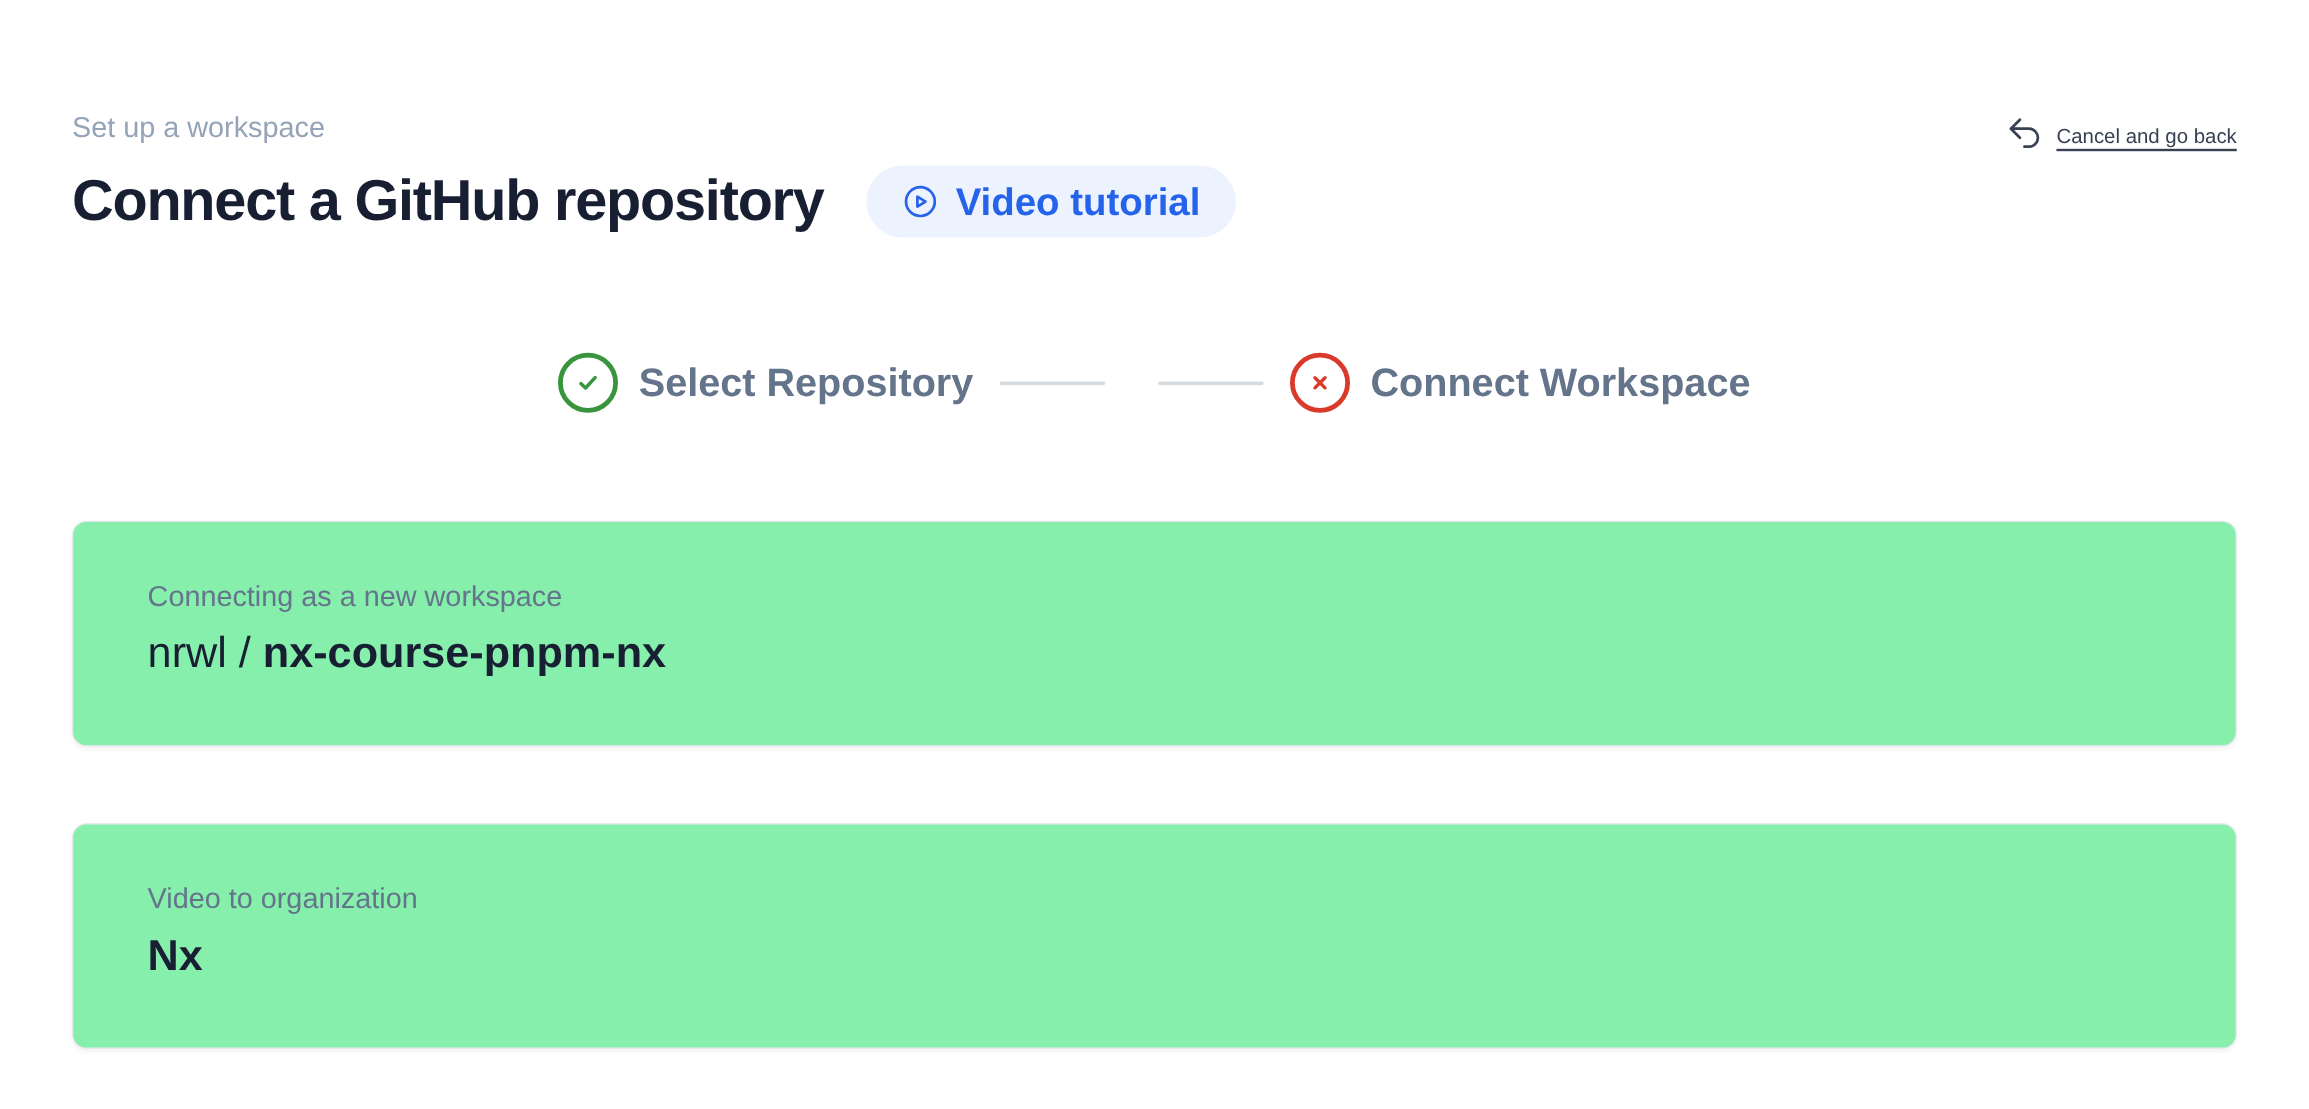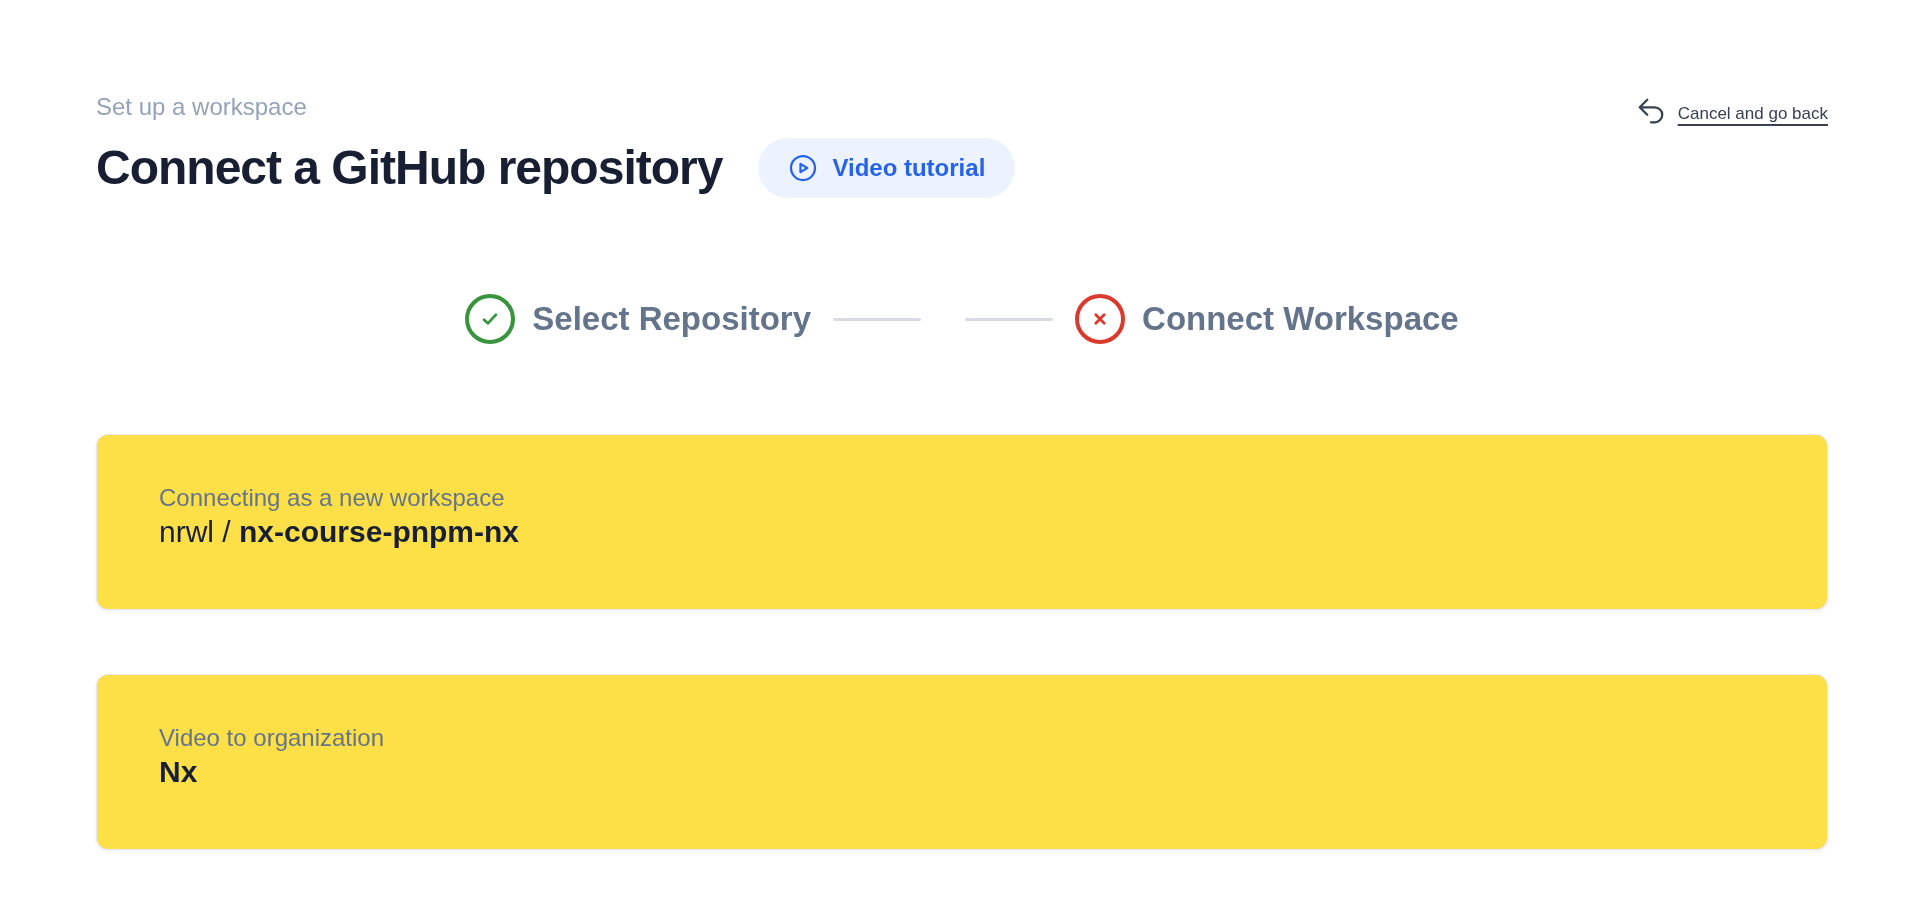--- a/index.html
+++ b/index.html
@@ -10,55 +10,55 @@
     --muted-text:#94a3b8;
     --label-text:#64748b;
     --dark-text:#191f33;
     --link-text:#374151;
     --border:#e6e8ef;
     --connector:#d7dbe2;
   }
   *{margin:0;padding:0;box-sizing:border-box;}
   html,body{width:1924px;height:924px;background:#ffffff;overflow:hidden;
     font-family:"Liberation Sans","DejaVu Sans",sans-serif;}
-  .content{padding:0 96px;}
+  .content{padding:0 60px;}
 
   
   .header-row{margin-top:92px;display:flex;justify-content:space-between;align-items:flex-start;}
   .eyebrow{font-size:24px;line-height:30px;color:var(--muted-text);font-weight:400;}
   .title-row{display:flex;align-items:flex-start;margin-top:16px;}
   .page-title{font-size:48px;line-height:60px;font-weight:800;color:var(--dark-text);letter-spacing:-1px;}
   .video-pill{display:inline-flex;align-items:center;gap:14px;margin-left:36px;
     height:60px;padding:0 30px;border-radius:30px;background:var(--video-pill-bg);
-    color:var(--accent-blue);font-size:24px;font-weight:700;border:none;cursor:pointer;}
+    color:var(--accent-blue);font-size:32px;font-weight:700;border:none;cursor:pointer;}
   .video-pill svg{display:block;}
 
   .text-link{display:inline-flex;align-items:center;gap:12px;font-size:17px;
     color:var(--link-text);text-decoration:underline;text-underline-offset:5px;
     text-decoration-thickness:1.5px;cursor:pointer;}
   .text-link svg{flex:none;}
   .cancel-link{margin-top:4px;}
 
   
   .stepper{margin-top:96px;display:flex;align-items:center;justify-content:center;}
   .step{display:flex;align-items:center;}
   .step-circle{width:50px;height:50px;border-radius:50%;border:4px solid;display:flex;
     align-items:center;justify-content:center;background:#fff;}
   .step-circle.complete{border-color:var(--success-green);color:var(--success-green);}
   .step-circle.error{border-color:var(--error-red);color:var(--error-red);}
   .step-label{margin-left:17px;font-size:33px;font-weight:600;color:var(--label-text);}
   .connector{width:88px;height:3px;border-radius:2px;background:var(--connector);margin:0 22px;}
 
   
   .cards{margin-top:90px;display:flex;flex-direction:column;gap:64px;}
-  .card{border:1px solid var(--border);border-radius:12px;background:#fde047;
+  .card{border:1px solid var(--border);border-radius:12px;background:#86efac;
     padding:48px 62px 58px;display:flex;justify-content:space-between;align-items:flex-start;
     box-shadow:0 2px 4px rgba(23,29,54,.05);}
   .card-label{font-size:24px;line-height:30px;color:var(--label-text);}
-  .card-value{font-size:30px;line-height:38px;color:var(--dark-text);}
+  .card-value{margin-top:12px;font-size:36px;line-height:38px;color:var(--dark-text);}
   .card-value .owner{font-weight:500;}
   .card-value .name{font-weight:800;}
   .card .text-link{margin-top:2px;}
 </style>
 </head>
 <body>
 
 <div class="content">
 
   <div class="header-row">

